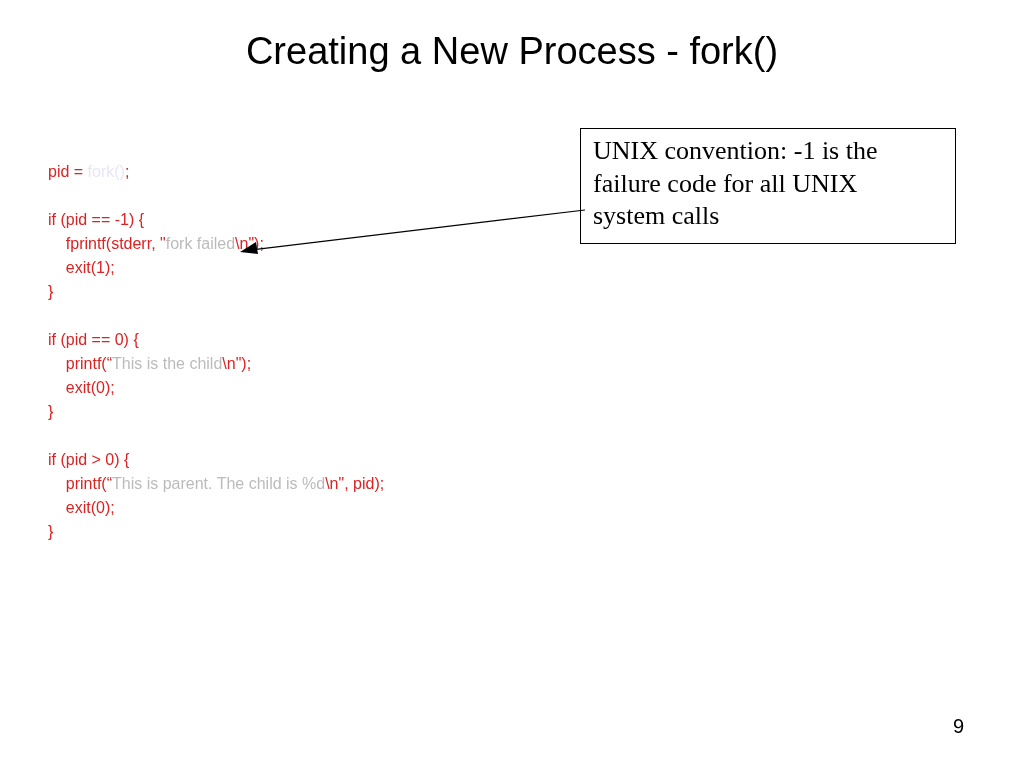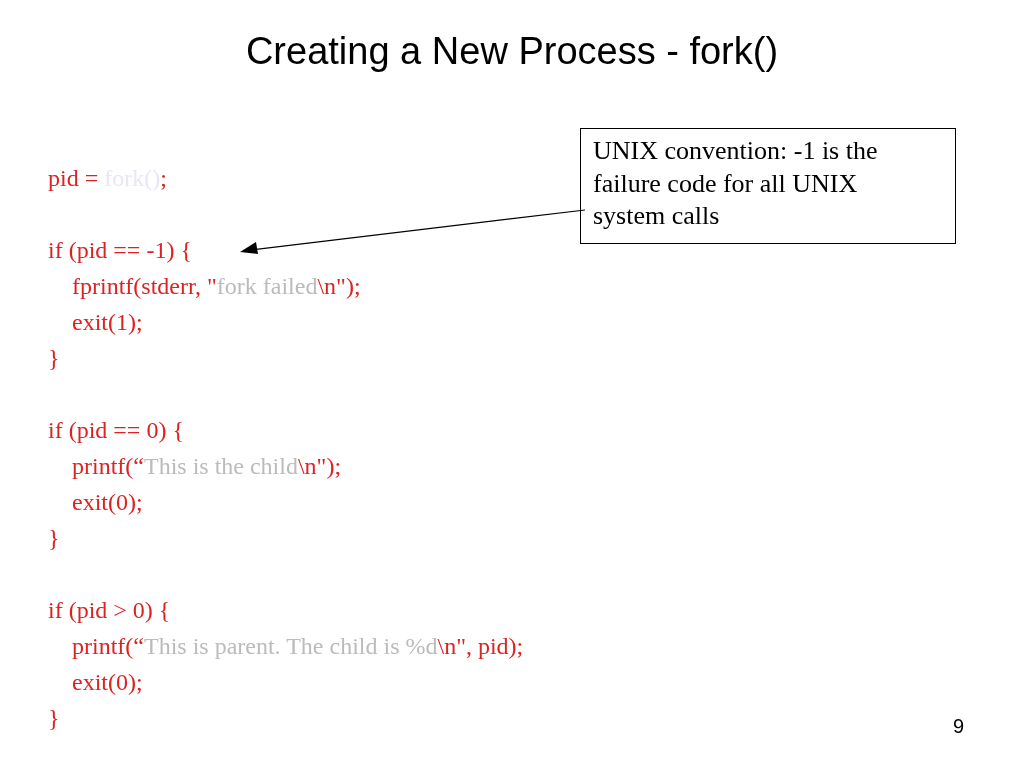--- a/index.html
+++ b/index.html
@@ -24,22 +24,22 @@
     width: 1024px;
     text-align: center;
     font-size: 38px;
     font-weight: normal;
     color: #000;
   }
   .code {
     position: absolute;
     top: 160px;
     left: 48px;
-    font-family: Liberation Serif, serif;
-    font-size: 24px;
+    font-family: Liberation Sans, sans-serif;
+    font-size: 16px;
     line-height: 1.5;
     white-space: pre;
   }
   .red   { color: #d22; }
   .gray  { color: #bbb; }
   .faint { color: #e8e6f5; }
   .callout {
     position: absolute;
     top: 128px;
     left: 580px;

